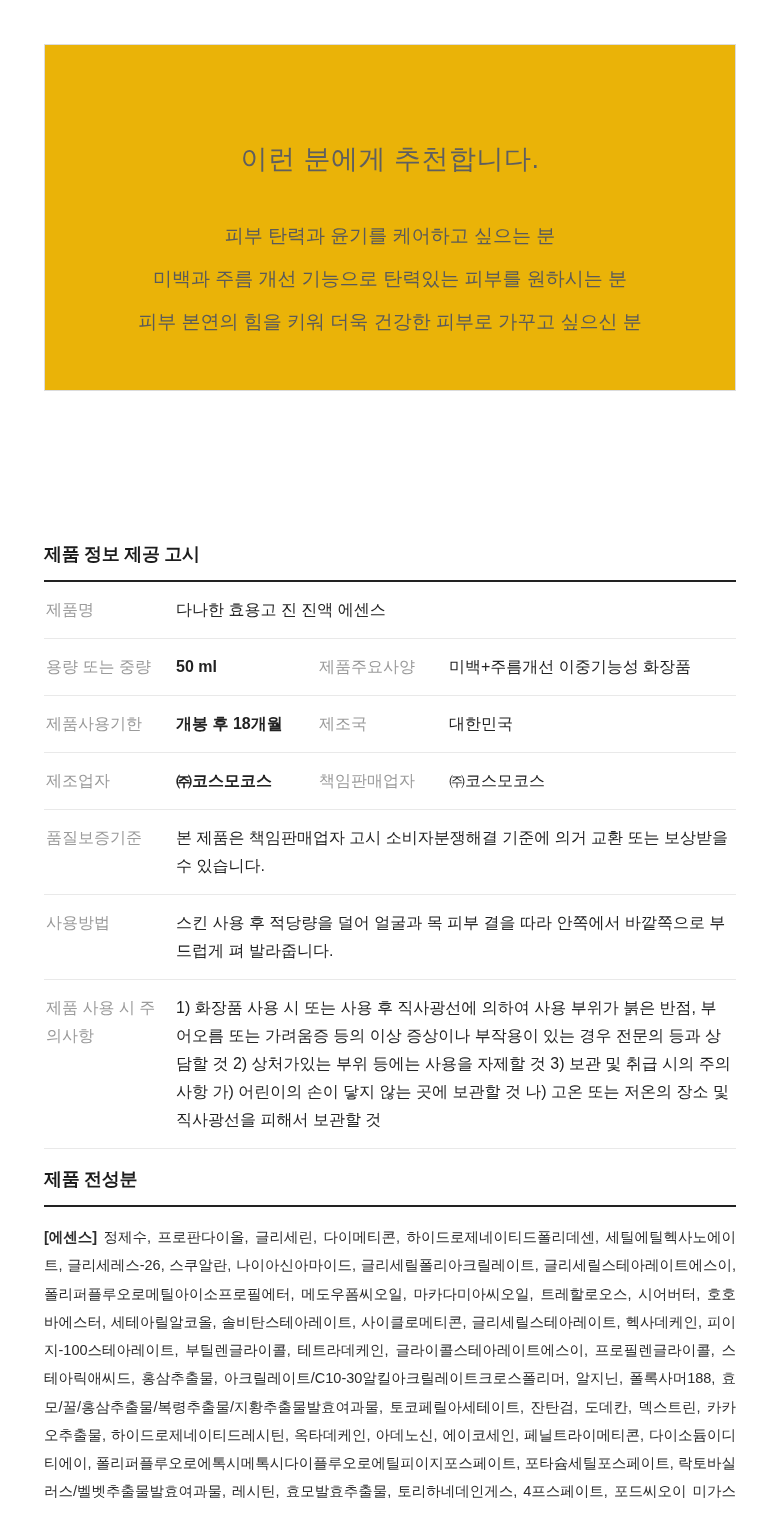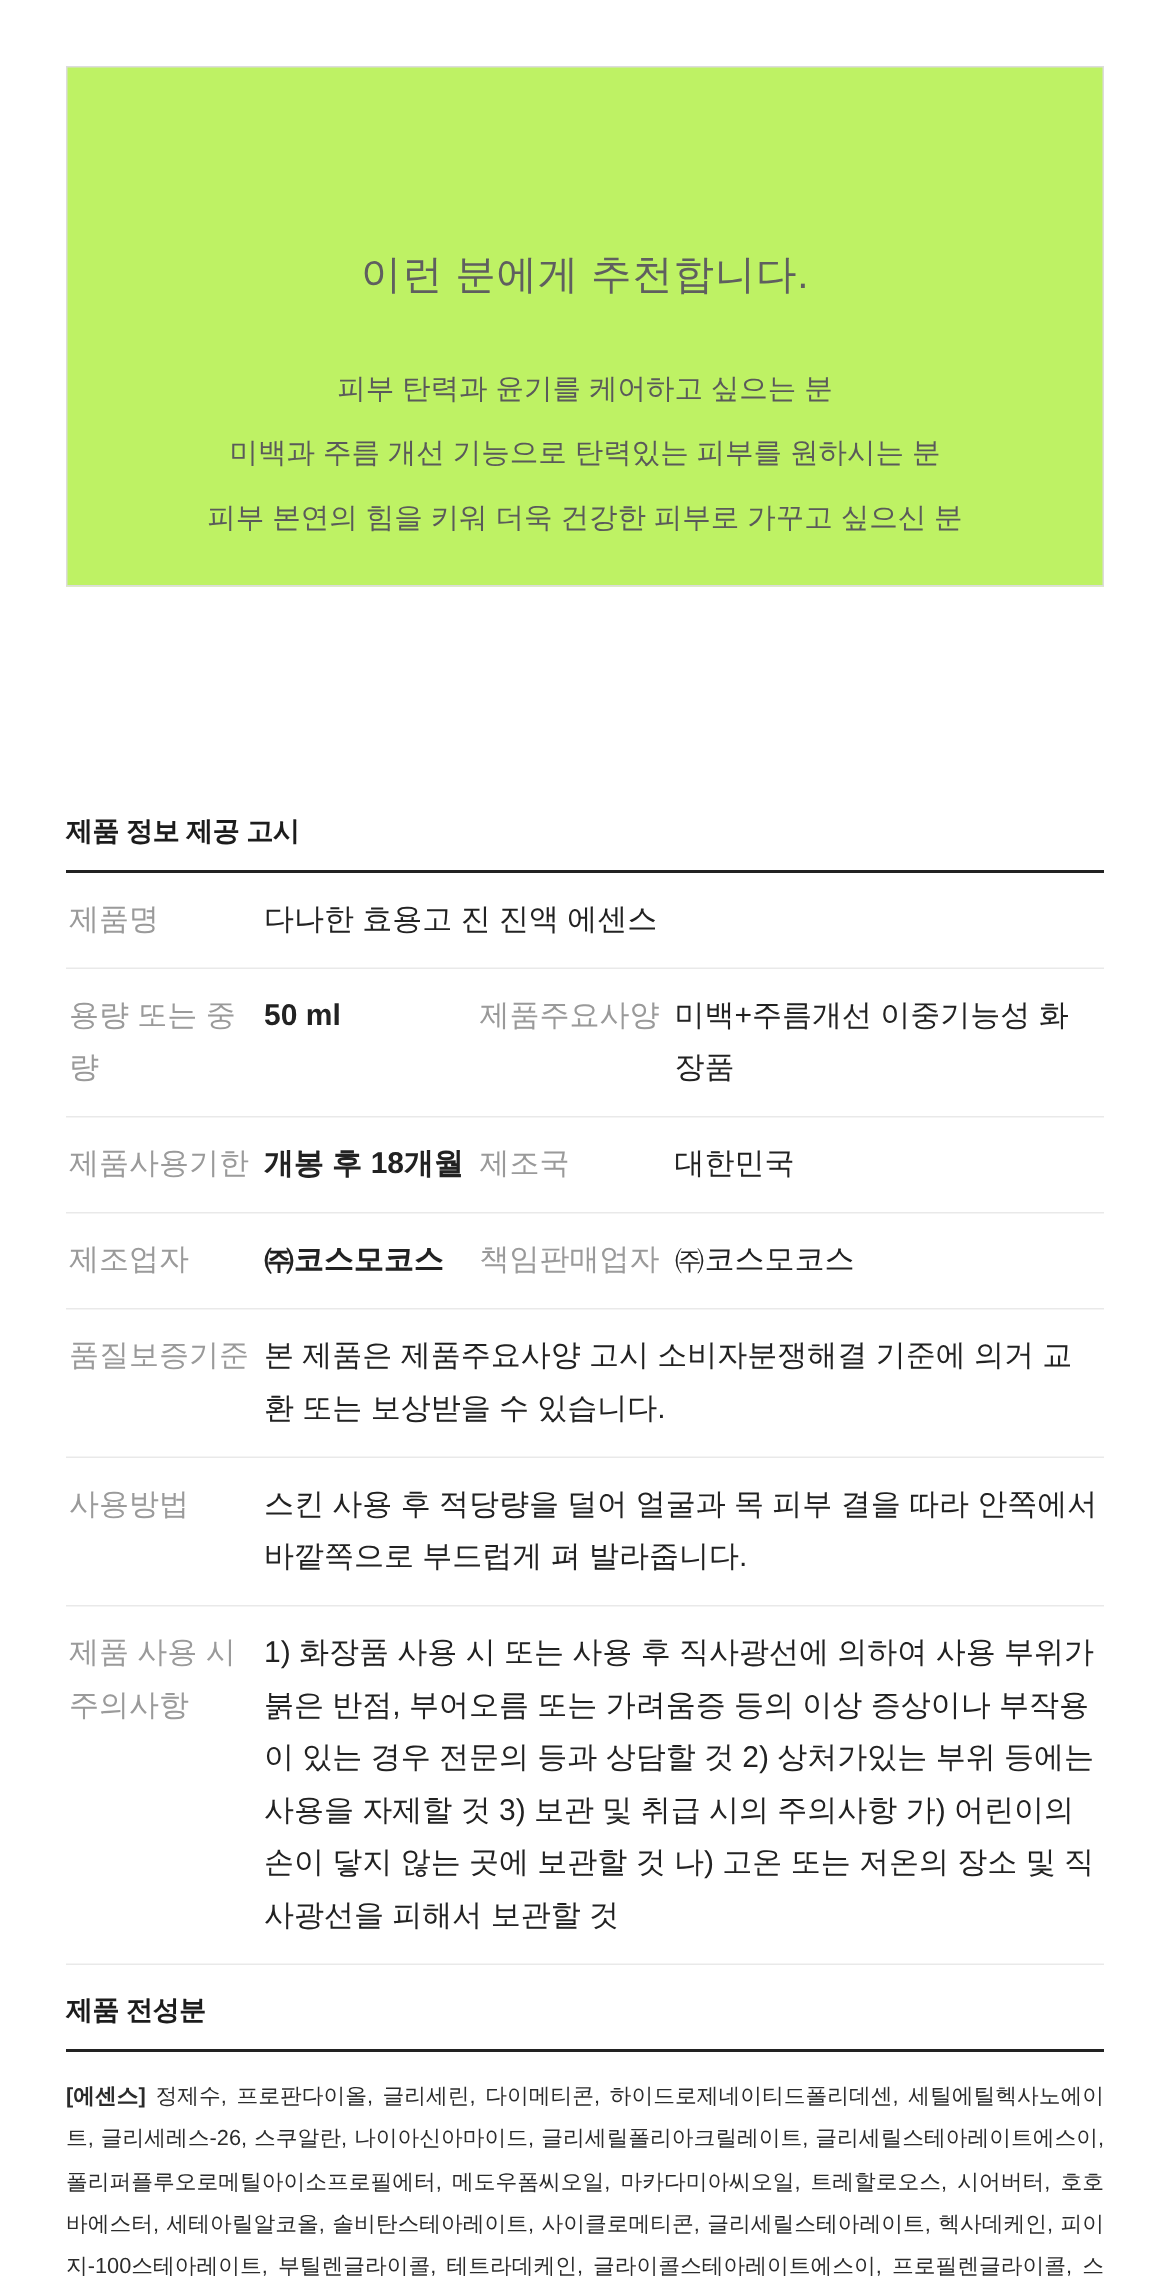--- a/index.html
+++ b/index.html
@@ -25,22 +25,22 @@
   .reco-wrap {
     padding: 44px 44px 0 44px;
   }
   .reco-box {
     border: 1px solid #dcdcdc;
     height: 347px;
     display: flex;
     flex-direction: column;
     align-items: center;
     justify-content: flex-start;
-    padding-top: 120px;
-    background: #bef264;
+    padding-top: 96px;
+    background: #eab308;
   }
   .reco-title {
     font-size: 27px;
     color: #5f5f5f;
     letter-spacing: 0.5px;
     font-weight: 400;
     margin-bottom: 38px;
   }
   .reco-line {
     font-size: 19px;
@@ -62,21 +62,21 @@
     letter-spacing: -0.3px;
   }
   #info-section { margin-top: 151px; }
   #ingredient-section { margin-top: 18px; }
 
   
   table.info {
     width: 100%;
     border-collapse: collapse;
     border-top: 2px solid #222;
-    font-size: 20px;
+    font-size: 16px;
   }
   table.info td {
     padding: 14px 4px 14px 4px;
     border-bottom: 1px solid #e9e9e9;
     vertical-align: top;
     line-height: 1.75;
     color: #2b2b2b;
   }
   table.info td.label {
     color: #9a9a9a;
@@ -149,21 +149,21 @@
           <td class="val">대한민국</td>
         </tr>
         <tr>
           <td class="label">제조업자</td>
           <td class="val val-wide">㈜코스모코스</td>
           <td class="label2">책임판매업자</td>
           <td class="val">㈜코스모코스</td>
         </tr>
         <tr>
           <td class="label">품질보증기준</td>
-          <td class="val" colspan="3">본 제품은 제품주요사양 고시 소비자분쟁해결 기준에 의거 교환 또는 보상받을 수 있습니다.</td>
+          <td class="val" colspan="3">본 제품은 책임판매업자 고시 소비자분쟁해결 기준에 의거 교환 또는 보상받을 수 있습니다.</td>
         </tr>
         <tr>
           <td class="label">사용방법</td>
           <td class="val" colspan="3">스킨 사용 후 적당량을 덜어 얼굴과 목 피부 결을 따라 안쪽에서 바깥쪽으로 부드럽게 펴 발라줍니다.</td>
         </tr>
         <tr>
           <td class="label">제품 사용 시 주의사항</td>
           <td class="val" colspan="3">1) 화장품 사용 시 또는 사용 후 직사광선에 의하여 사용 부위가 붉은 반점, 부어오름 또는 가려움증 등의 이상 증상이나 부작용이 있는 경우 전문의 등과 상담할 것 2) 상처가있는 부위 등에는 사용을 자제할 것 3) 보관 및 취급 시의 주의사항 가) 어린이의 손이 닿지 않는 곳에 보관할 것 나) 고온 또는 저온의 장소 및 직사광선을 피해서 보관할 것</td>
         </tr>
       </tbody>

